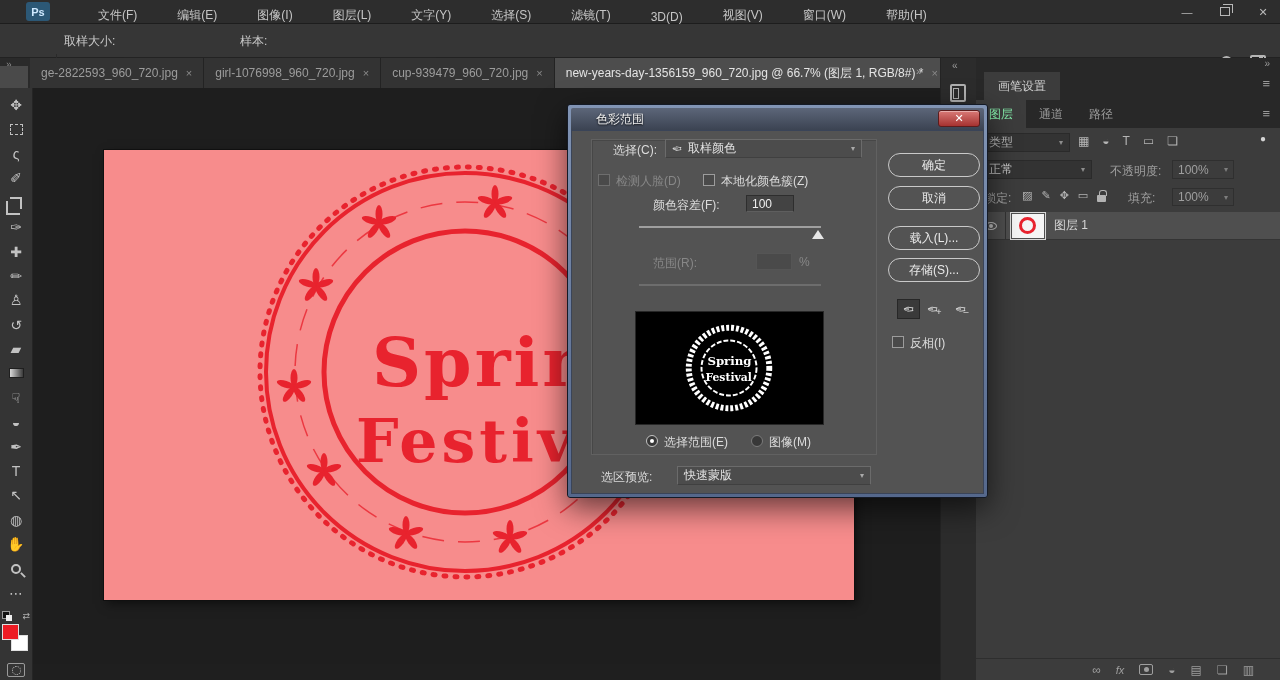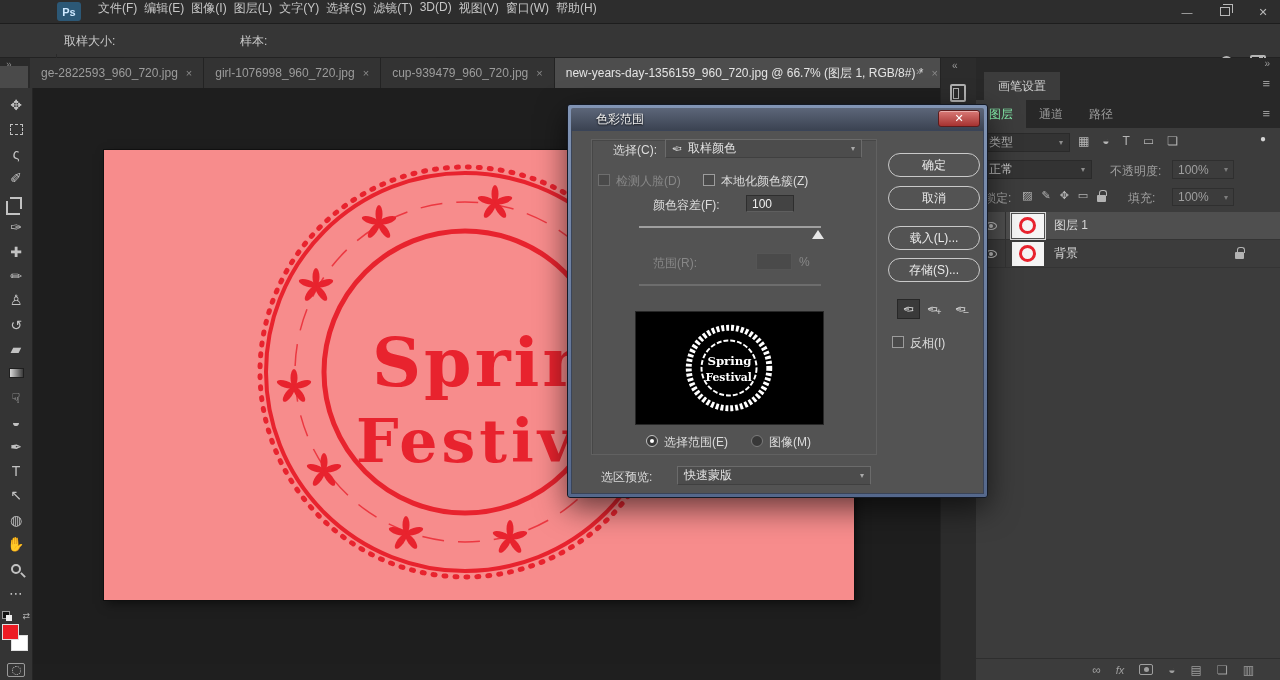--- a/index.html
+++ b/index.html
@@ -5,22 +5,22 @@
   * { margin:0; padding:0; box-sizing:border-box; user-select:none; }
   body { background:#141414; }
   .app {
     position:relative; width:1280px; height:680px; overflow:hidden;
     background:#1f1f1f; font-family:"Liberation Sans","DejaVu Sans",sans-serif;
     color:#c8c8c8; font-size:12px;
   }
   
   .titlebar { position:absolute; left:0; top:0; width:1280px; height:24px; background:#2d2d2d; border-bottom:1px solid #1d1d1d; }
   .ps-logo { position:absolute; left:26px; top:2px; width:24px; height:19px; background:#2c5876; color:#cfe9ff;
-             border-radius:3px; display:flex; align-items:center; justify-content:center; font-size:11px; font-weight:bold;margin-left:31px; }
-  .menu-items { position:absolute; left:98px; top:0; height:24px; display:flex; gap:7px; align-items:flex-start; }
+             border-radius:3px; display:flex; align-items:center; justify-content:center; font-size:11px; font-weight:bold; }
+  .menu-items { position:absolute; left:98px; top:0; height:24px; display:flex; gap:40px; align-items:flex-end; }
   .menu-item { color:#c6c6c6; font-size:12px; white-space:nowrap; cursor:default; }
   .win-btns { position:absolute; right:6px; top:0; height:24px; display:flex; align-items:center; gap:16px; }
   .win-btn { width:22px; text-align:center; color:#b8b8b8; font-size:11px; }
   .shape-restore { display:inline-block; width:10px; height:9px; border:1px solid #b8b8b8; position:relative; }
   .shape-restore::before { content:""; position:absolute; left:2px; top:-4px; width:9px; height:8px; border:1px solid #b8b8b8; border-bottom:none; border-left:none; }
   
   .optionsbar { position:absolute; left:0; top:24px; width:1280px; height:34px; background:#363636; border-bottom:1px solid #222; }
   .ob-tool { position:absolute; left:14px; top:30px; color:#dcdcdc; font-size:15px; transform:scaleX(-1); }
   .ob-caret { position:absolute; left:40px; top:36px; font-size:8px; color:#9a9a9a; }
   .ob-sep { position:absolute; left:56px; top:30px; width:1px; height:22px; background:#2a2a2a; }
@@ -402,30 +402,20 @@
       <div class="layer-list" id="layer-list">
           <div class="layer-row selected">
             <div class="eye-zone">
               <span class="eye-icon"></span>
             </div>
             <div class="layer-thumb focused">
               <div class="thumb-ring"></div>
             </div>
             <span class="layer-name">图层 1</span>
           </div>
-          <div class="layer-row">
-            <div class="eye-zone">
-              <span class="eye-icon"></span>
-            </div>
-            <div class="layer-thumb">
-              <div class="thumb-ring"></div>
-            </div>
-            <span class="layer-name">背景</span>
-            <span class="shape-lock layer-lock"></span>
-          </div>
         </div>
       <div class="p-footer" id="panel-footer">
           <span>∞</span>
           <span class="fx-text">fx</span>
           <span class="shape-mask"></span>
           <span>◒</span>
           <span>▤</span>
           <span>❏</span>
           <span>▥</span>
         </div>

